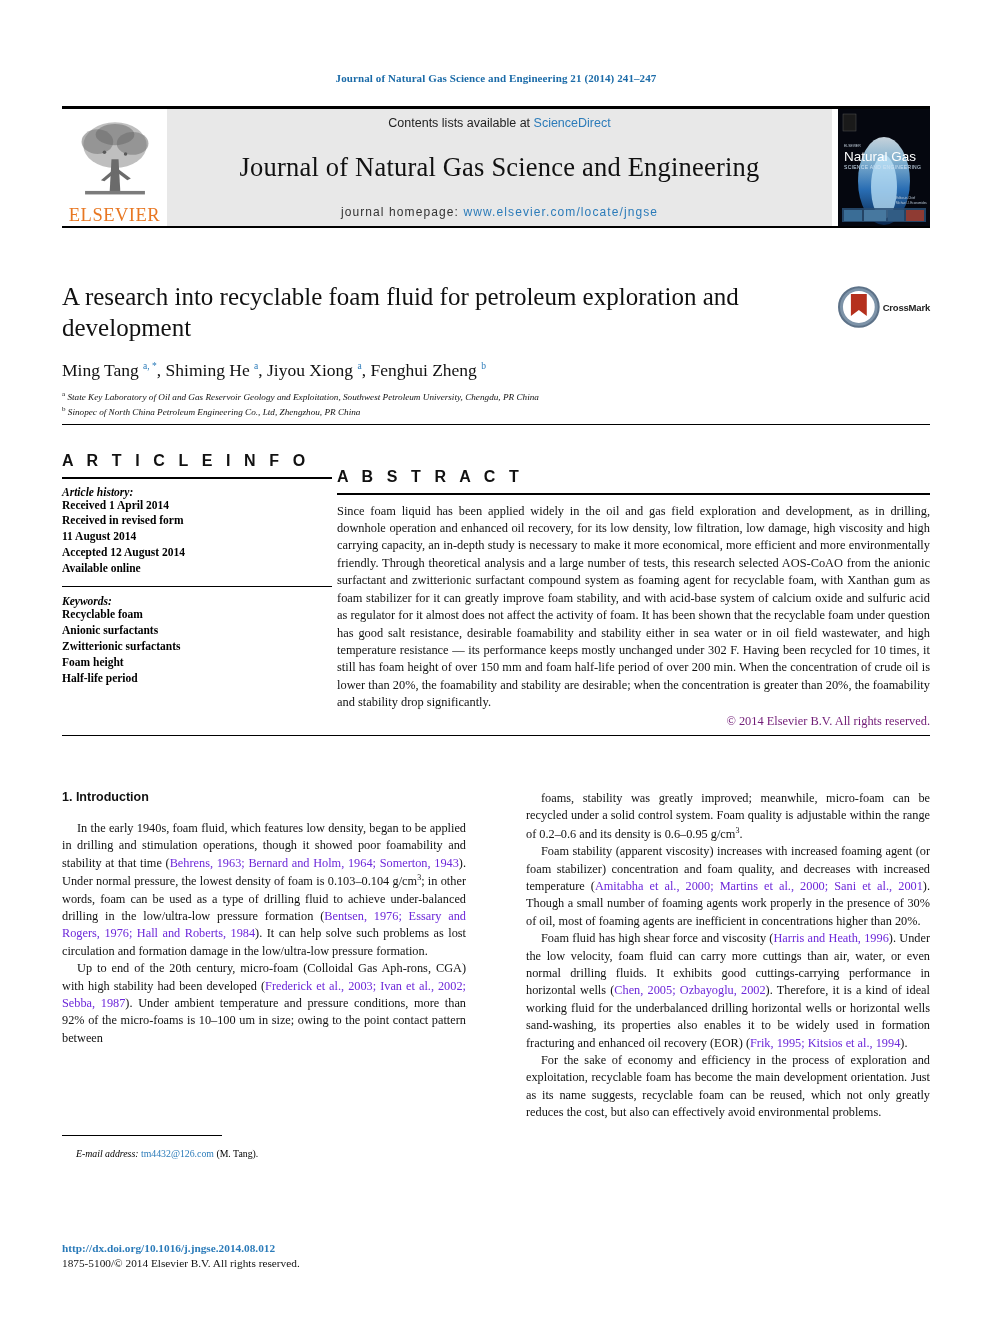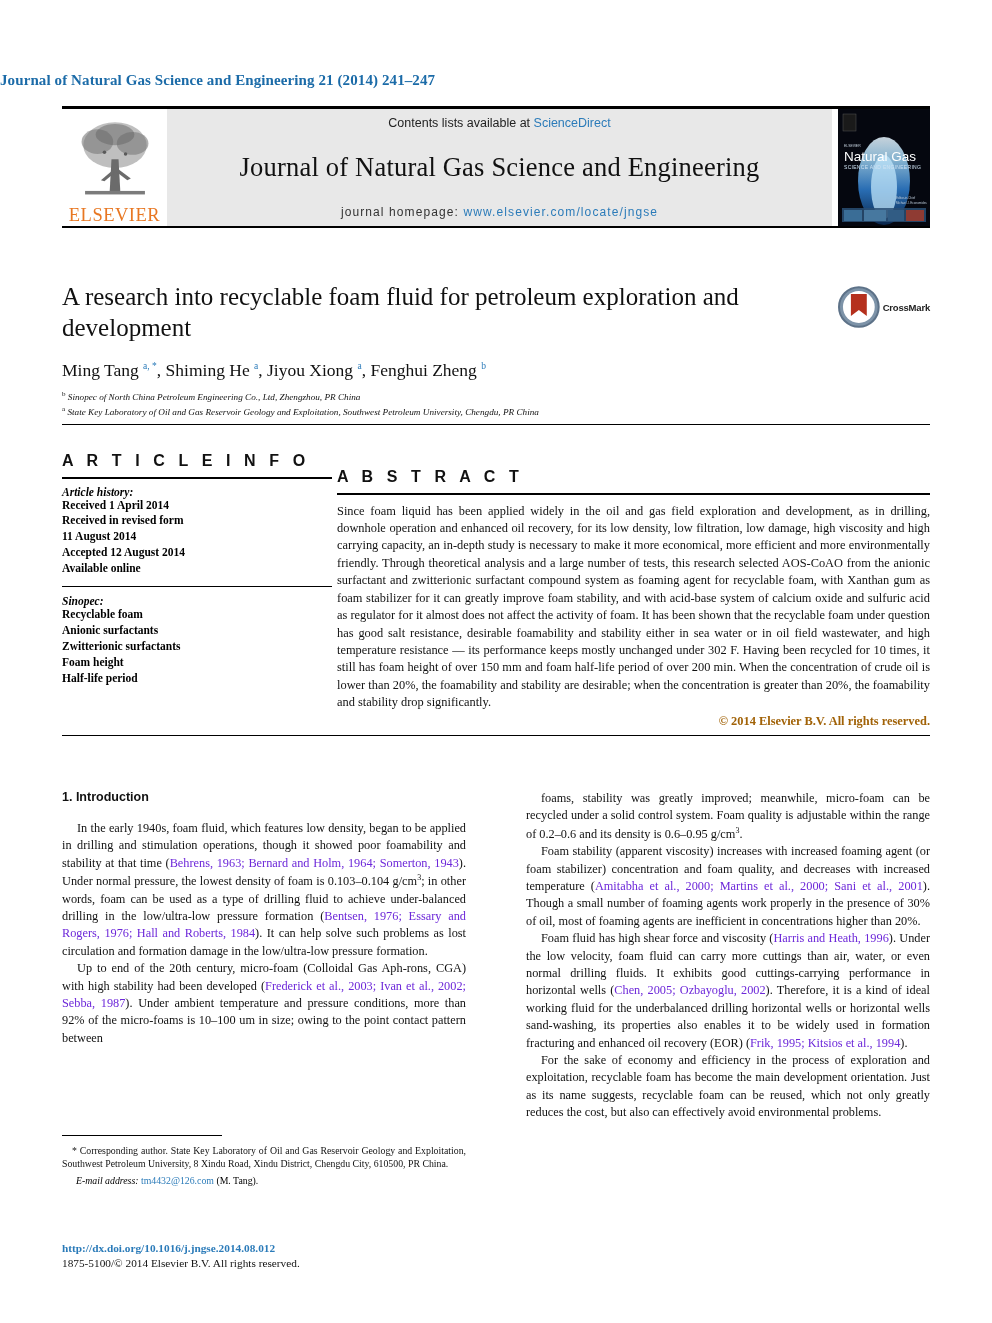--- a/index.html
+++ b/index.html
@@ -10,23 +10,23 @@
     font-family: "Liberation Serif", serif;
     color: #000;
     position: relative;
     overflow: hidden;
   }
   .page { position:absolute; left:0; top:0; width:992px; height:1323px; }
 
   
   .runninghead {
     position:absolute; left:0; top:72px; width:992px;
-    text-align:left;
-    font-family:"Liberation Serif", serif;
-    font-size:15px; font-weight:bold; color:#1b6ba8;
+    text-align:center;
+    font-family:"Liberation Serif", serif;
+    font-size:11px; font-weight:bold; color:#1b6ba8;
     letter-spacing:0.1px;
   }
 
   
   .headwrap { position:absolute; left:62px; top:106px; width:868px; }
   .toprule { height:3px; background:#000; width:868px; }
   .headrow { display:flex; align-items:stretch; width:868px; height:117px; }
   .elsevier-box {
     width:105px; flex:0 0 105px; background:#fff;
     display:flex; flex-direction:column; align-items:center; justify-content:flex-end;
@@ -91,21 +91,21 @@
   }
   .thinrule { height:1.6px; background:#000; margin-top:7px; }
   .thinrule2 { height:1.4px; background:#000; margin-top:9px; }
   .info-title { font-style:italic; font-weight:bold; font-size:11.5px; margin-top:7px; }
   .info-line { font-size:11.5px; font-weight:bold; line-height:1.38; }
   .keywords-head { font-style:italic; font-weight:bold; font-size:11.5px; margin-top:8px; }
   .abs-text {
     margin-top:8px;
     font-size:12.4px; line-height:1.405; text-align:justify; color:#111;
   }
-  .copyright { margin-top:2px; font-size:12.4px; text-align:right; color:#a16207;font-weight:bold; }
+  .copyright { margin-top:2px; font-size:12.4px; text-align:right; color:#701a75; }
 
   .rule-under-abs { position:absolute; left:62px; top:735px; width:868px; height:1.2px; background:#000; }
 
   
   .cols { position:absolute; left:62px; top:790px; width:868px; }
   .col { width:404px; float:left; }
   .col.right { margin-left:60px; }
   .h1 { font-family:"Liberation Sans", sans-serif; font-size:12.5px; font-weight:bold; color:#111; }
   .body-p {
     font-size:12.3px; line-height:1.415; text-align:justify; color:#111;
@@ -201,39 +201,39 @@
       <svg class="cm-badge" viewBox="0 0 42 42">
         <circle cx="21" cy="21" r="20" fill="#7d93a8"></circle>
         <circle cx="21" cy="21" r="16" fill="#ffffff"></circle>
         <path d="M13 8 h16 v22 l-8 -6 l-8 6 Z" fill="#b5301d"></path>
         <ellipse cx="21" cy="21" rx="20" ry="20" fill="none" stroke="#5d7288" stroke-width="2"></ellipse>
       </svg>
       <span class="cm-text">CrossMark</span>
     </div>
     <div class="authors">Ming Tang <sup>a, *</sup>, Shiming He <sup>a</sup>, Jiyou Xiong <sup>a</sup>, Fenghui Zheng <sup>b</sup></div>
     <div class="affil">
+        <div><sup>a</sup> State Key Laboratory of Oil and Gas Reservoir Geology and Exploitation, Southwest Petroleum University, Chengdu, PR China</div>
         <div><sup>b</sup> Sinopec of North China Petroleum Engineering Co., Ltd, Zhengzhou, PR China</div>
-        <div><sup>a</sup> State Key Laboratory of Oil and Gas Reservoir Geology and Exploitation, Southwest Petroleum University, Chengdu, PR China</div>
       </div>
   </div>
   <div class="rule-under-title"></div>
 
   <div class="infoblock">
     <div class="sechead">A R T I C L E  I N F O</div>
     <div class="thinrule"></div>
     <div class="info-title">Article history:</div>
     <div>
         <div class="info-line">Received 1 April 2014</div>
         <div class="info-line">Received in revised form</div>
         <div class="info-line">11 August 2014</div>
         <div class="info-line">Accepted 12 August 2014</div>
         <div class="info-line">Available online</div>
       </div>
     <div class="thinrule2"></div>
-    <div class="keywords-head">Sinopec:</div>
+    <div class="keywords-head">Keywords:</div>
     <div>
         <div class="info-line">Recyclable foam</div>
         <div class="info-line">Anionic surfactants</div>
         <div class="info-line">Zwitterionic surfactants</div>
         <div class="info-line">Foam height</div>
         <div class="info-line">Half-life period</div>
       </div>
   </div>
 
   <div class="abstractblock">
@@ -257,21 +257,20 @@
           <p class="body-p">foams, stability was greatly improved; meanwhile, micro-foam can be recycled under a solid control system. Foam quality is adjustable within the range of 0.2–0.6 and its density is 0.6–0.95 g/cm<sup class="s">3</sup>.</p>
           <p class="body-p">Foam stability (apparent viscosity) increases with increased foaming agent (or foam stabilizer) concentration and foam quality, and decreases with increased temperature (<span class="ref">Amitabha et al., 2000; Martins et al., 2000; Sani et al., 2001</span>). Though a small number of foaming agents work properly in the presence of 30% of oil, most of foaming agents are inefficient in concentrations higher than 20%.</p>
           <p class="body-p">Foam fluid has high shear force and viscosity (<span class="ref">Harris and Heath, 1996</span>). Under the low velocity, foam fluid can carry more cuttings than air, water, or even normal drilling fluids. It exhibits good cuttings-carrying performance in horizontal wells (<span class="ref">Chen, 2005; Ozbayoglu, 2002</span>). Therefore, it is a kind of ideal working fluid for the underbalanced drilling horizontal wells or horizontal wells sand-washing, its properties also enables it to be widely used in formation fracturing and enhanced oil recovery (EOR) (<span class="ref">Frik, 1995; Kitsios et al., 1994</span>).</p>
           <p class="body-p">For the sake of economy and efficiency in the process of exploration and exploitation, recyclable foam has become the main development orientation. Just as its name suggests, recyclable foam can be reused, which not only greatly reduces the cost, but also can effectively avoid environmental problems.</p>
         </div>
     </div>
   </div>
 
   <div class="footsep"></div>
   <div class="footnote">
-    <p class="fn-p">* Corresponding author. State Key Laboratory of Oil and Gas Reservoir Geology and Exploitation, Southwest Petroleum University, 8 Xindu Road, Xindu District, Chengdu City, 610500, PR China.</p>
     <div class="fn-email">
       <i>E-mail address:</i>
       <span class="mail">tm4432@126.com</span>
       <span>(M. Tang).</span>
     </div>
   </div>
   <div class="doi">
     <a href="#">http://dx.doi.org/10.1016/j.jngse.2014.08.012</a>
     <div class="issn">1875-5100/© 2014 Elsevier B.V. All rights reserved.</div>
   </div>

